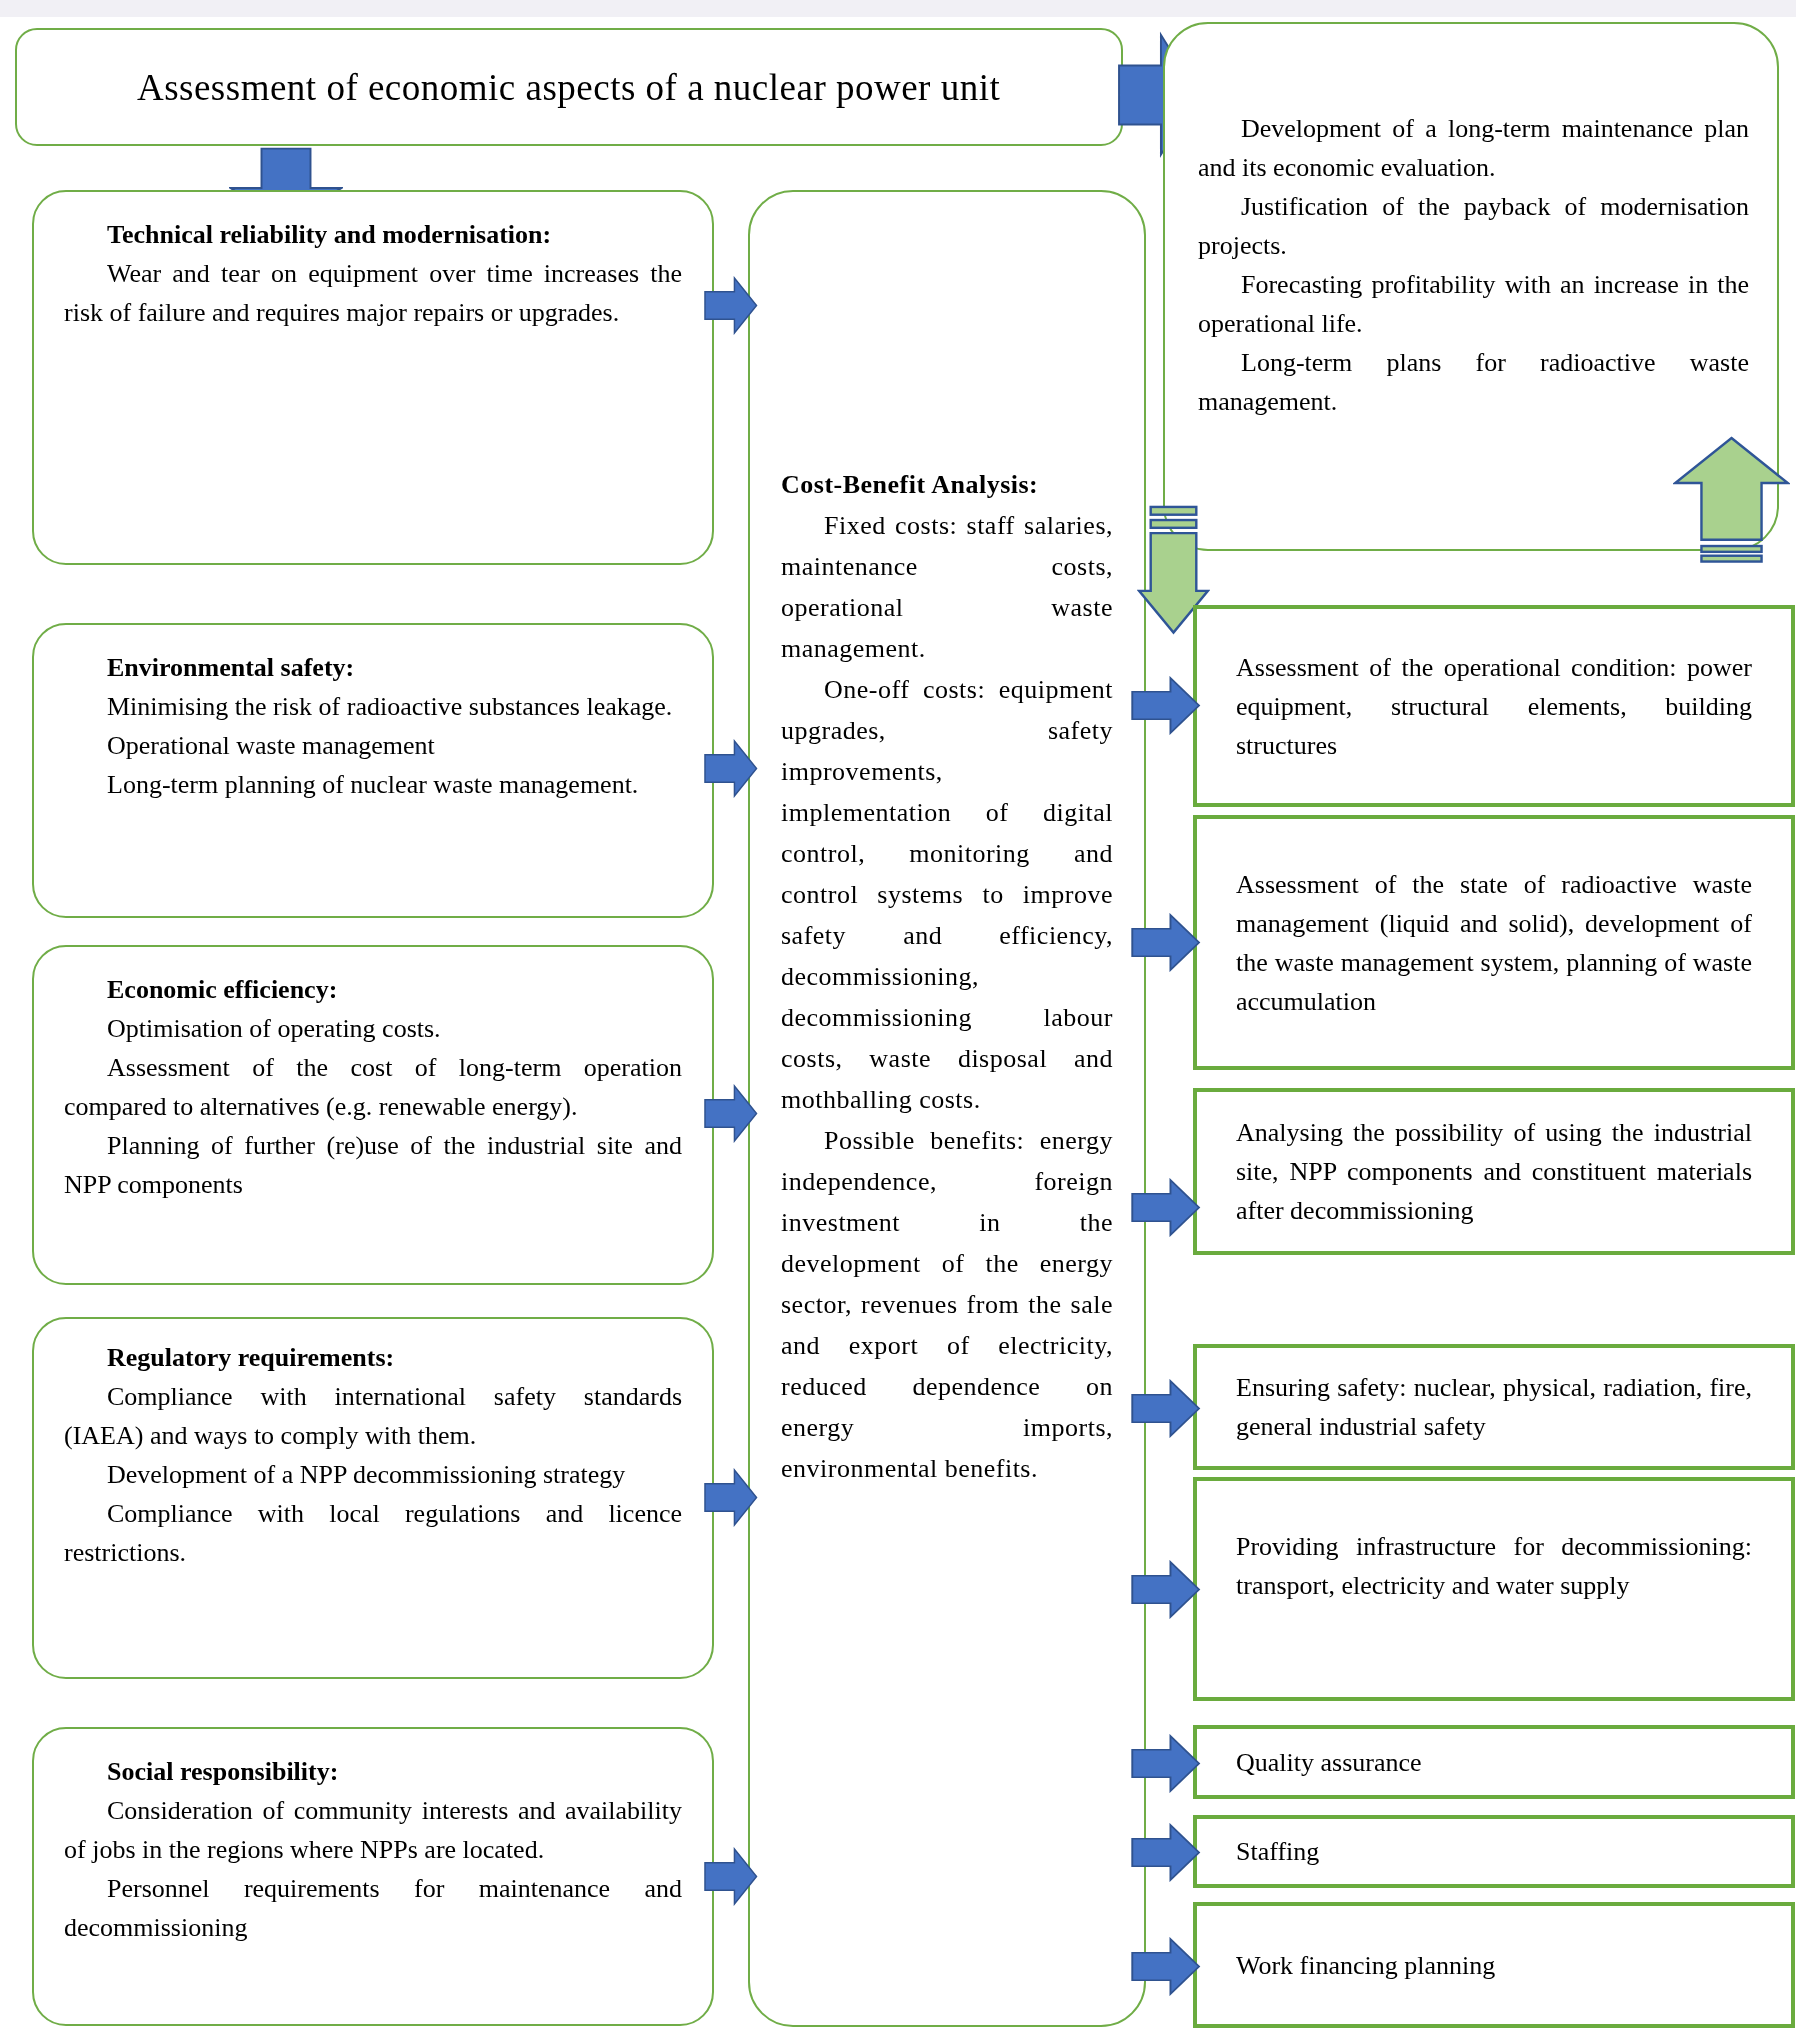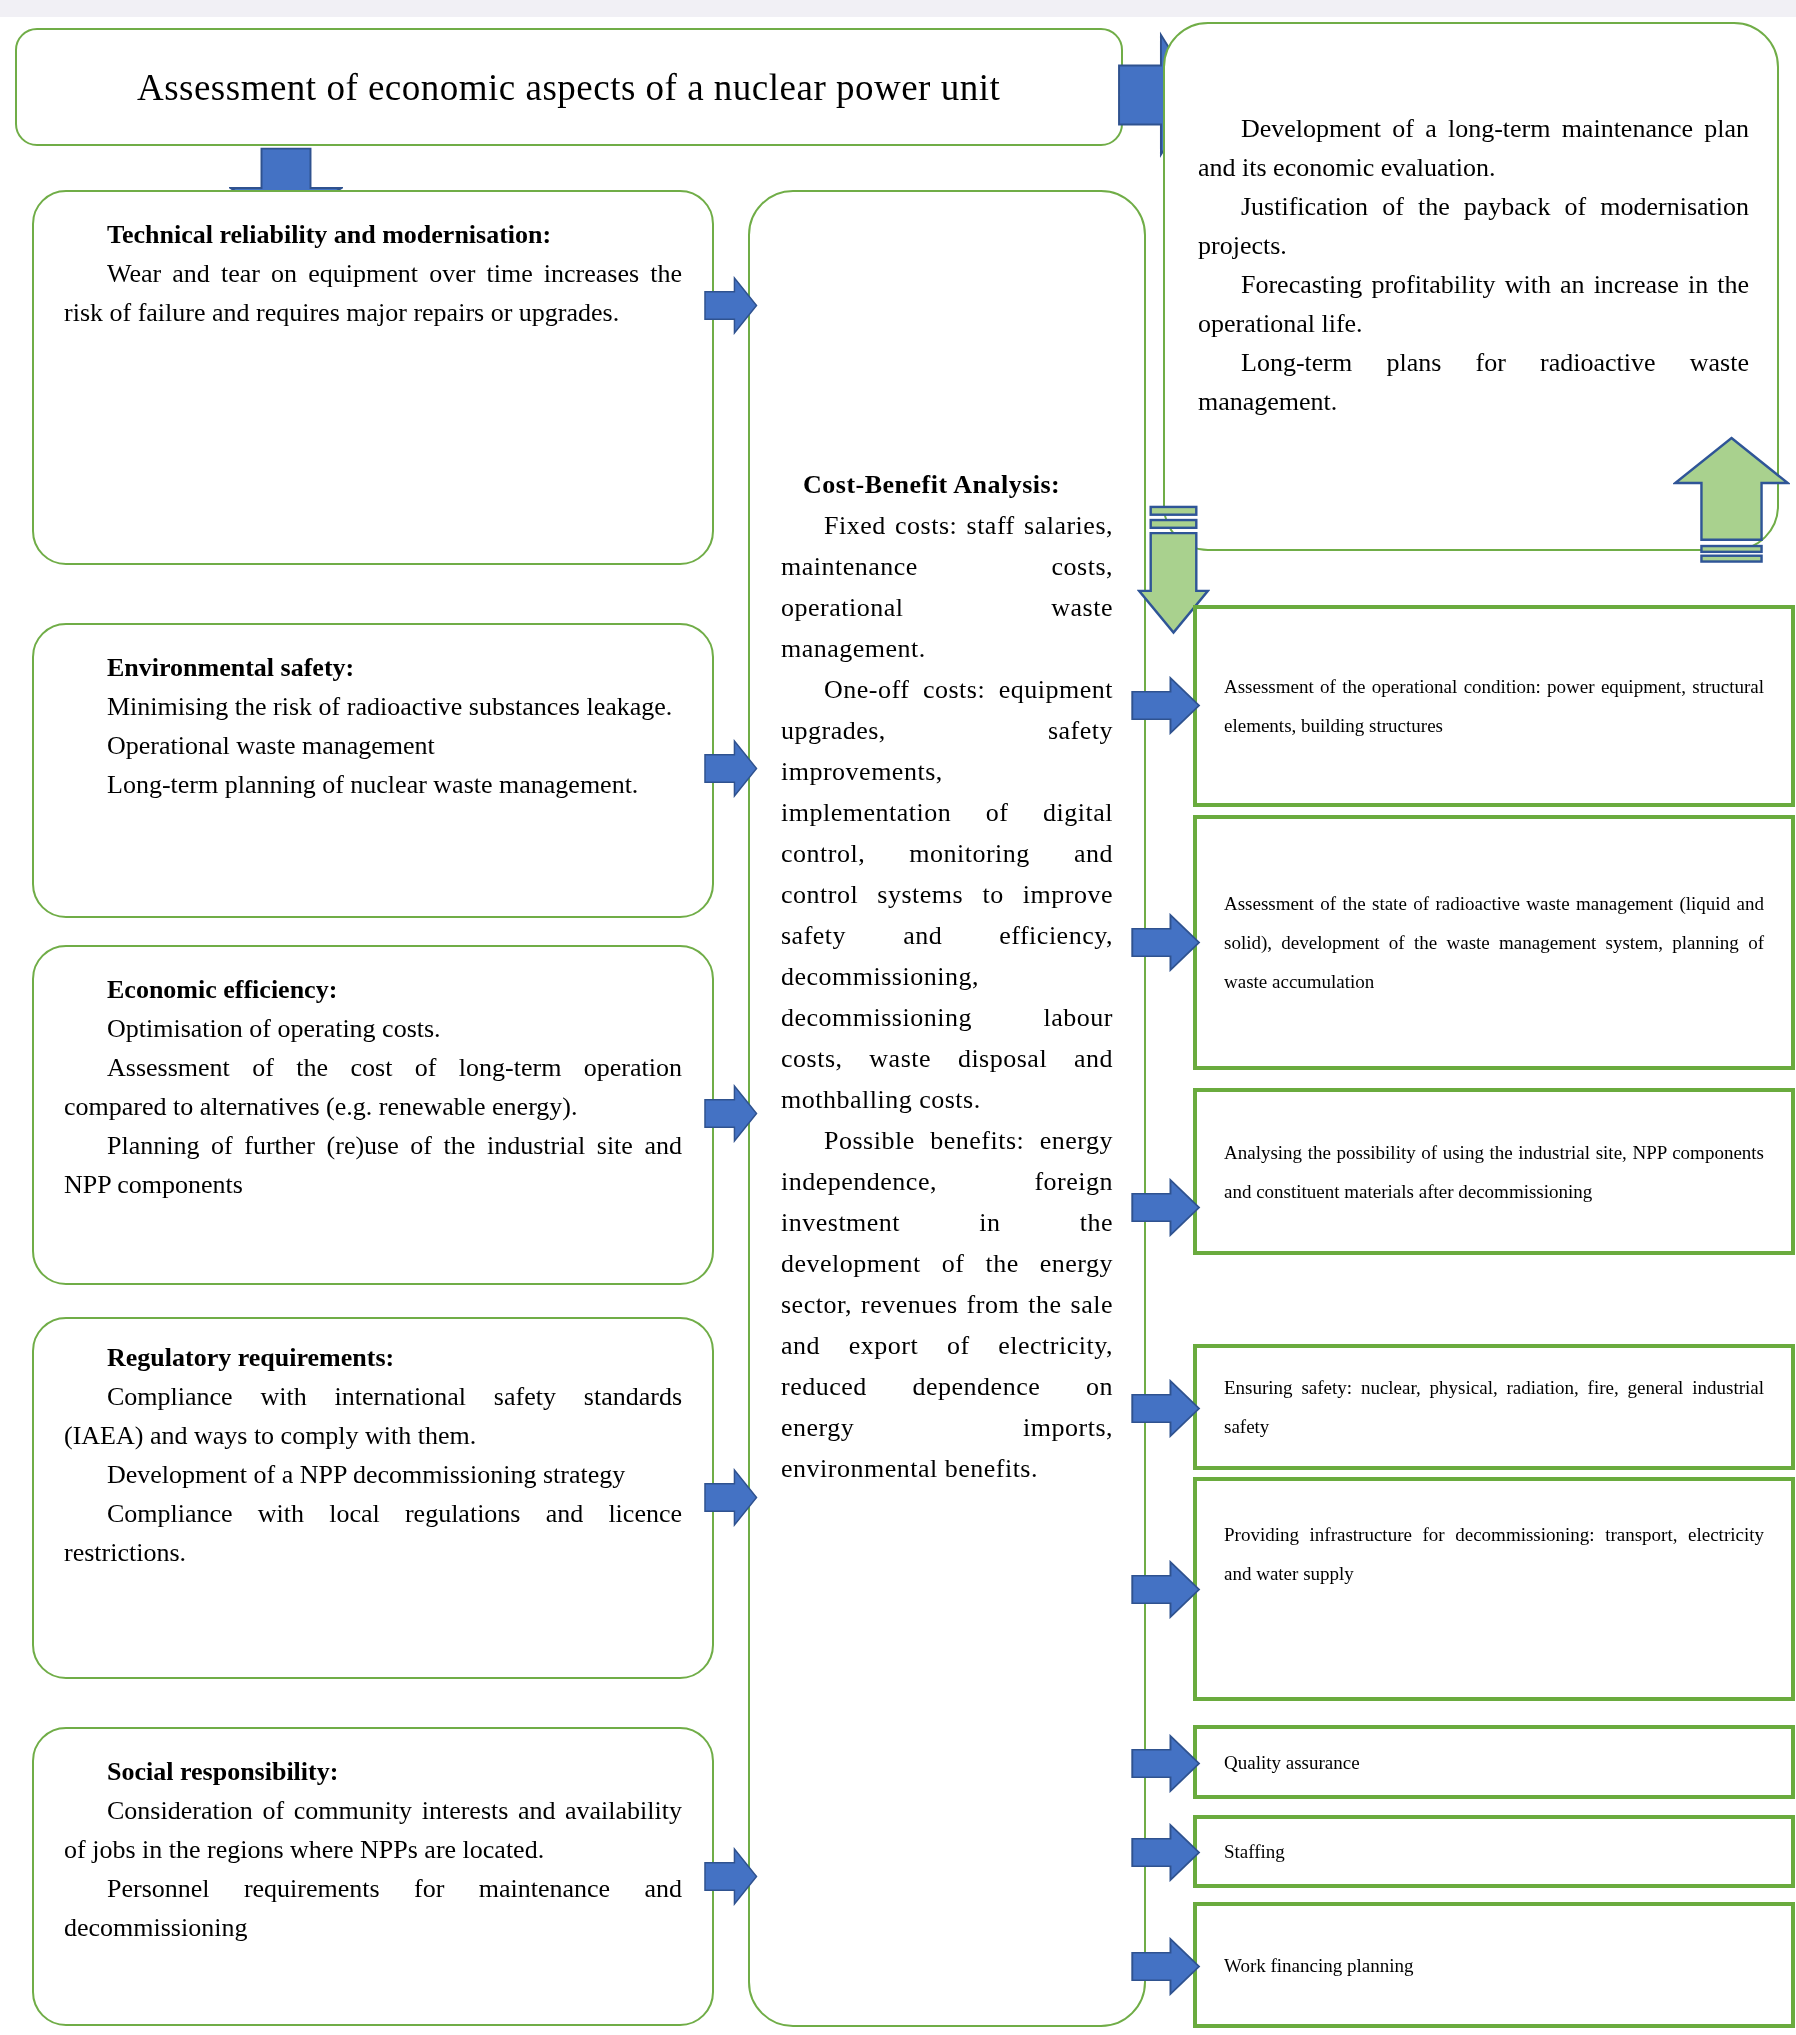--- a/index.html
+++ b/index.html
@@ -20,30 +20,30 @@
   .lbox{left:32px;width:682px;padding:23px 30px 0 30px;}
   .lbox p,.mid p,.trbox p{
     margin:0;font-size:26px;line-height:39px;text-align:justify;text-indent:43px;
   }
   .head{font-weight:bold;}
   .mid{
     left:748px;top:190px;width:398px;height:1837px;border-radius:45px;
     padding:272px 31px 19.4px 31px;
   }
   .mid p{line-height:41px;letter-spacing:0.5px;}
-  .mid .head{text-indent:0;margin-left:22px;}
+  .mid .head{text-indent:0;}
   .trbox{
     left:1163px;top:22px;width:616px;height:529px;border-radius:45px;
     padding:85px 28px 14.6px 33px;
   }
   .rbox{
     left:1193px;width:602px;border:4.9px solid #6AAB3E;position:absolute;background:#fff;
     box-sizing:border-box;display:flex;align-items:center;padding:9.7px 27px;
   }
-  .rbox p{margin:0;font-size:19px;line-height:39px;text-align:justify;}
+  .rbox p{margin:12px;font-size:26px;line-height:39px;text-align:justify;}
   .arrow{position:absolute;}
   svg{display:block;}
 </style>
 </head>
 <body>
 
 <div class="top-strip"></div>
 
 <div class="gbox title-box">
   <p>Assessment of economic aspects of a nuclear power unit</p>

